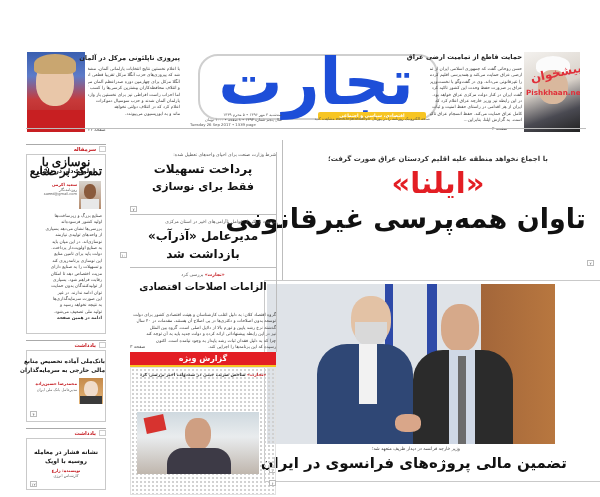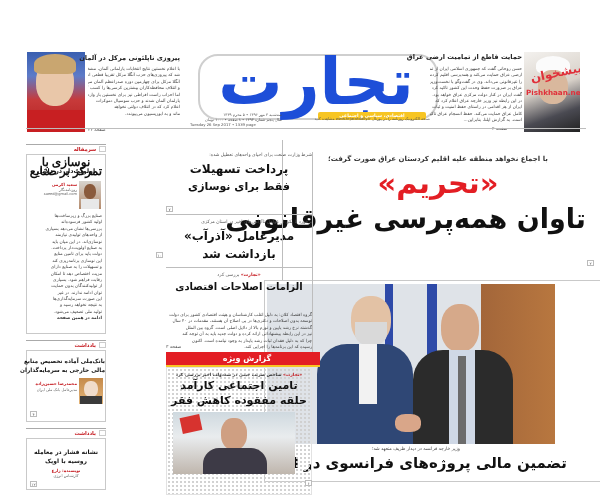--- a/index.html
+++ b/index.html
@@ -68,21 +68,21 @@
     <div class="abs" style="left:12px;top:4px;width:34px;height:18px;border-radius:50% 50% 30% 30%;background:#fbfbfb;"></div>
     <div class="abs" style="left:14px;top:18px;width:30px;height:34px;border-radius:45%;background:#d9b89d;"></div>
     <div class="abs" style="left:6px;top:14px;font-size:12px;font-weight:bold;color:#e0303a;direction:rtl;transform:rotate(-12deg);">پیشخوان</div>
     <div class="abs" style="left:2px;top:36px;font-size:7.2px;font-weight:bold;color:#e0303a;">Pishkhaan.net</div>
   </div>
 
   <div class="abs hair" style="left:26px;top:128px;width:560px;height:1px;"></div>
 </div>
 
 <div class="abs ctr" style="left:292px;top:155px;width:292px;font-size:7px;font-weight:bold;color:#333;direction:rtl;">با اجماع نخواهد منطقه علیه اقلیم کردستان عراق صورت گرفت؛</div>
-<div class="abs ctr" style="left:292px;top:166px;width:292px;font-size:29px;line-height:34px;font-weight:bold;color:#e31e24;direction:rtl;">«تحریم»</div>
+<div class="abs ctr" style="left:292px;top:166px;width:292px;font-size:29px;line-height:34px;font-weight:bold;color:#e31e24;direction:rtl;">«ایلنا»</div>
 <div class="abs ctr" style="left:286px;top:200px;width:300px;font-size:27px;line-height:38px;font-weight:bold;color:#111;direction:rtl;white-space:nowrap;">تاوان همه‌پرسی غیرقانونی</div>
 <div class="abs pgnum" style="left:587px;top:260px;">۲</div>
 
 <div class="abs box" style="left:264px;top:280px;width:340px;height:202px;">
   <div class="abs" style="left:2px;top:3px;width:288px;height:160px;background:#dfe3e8;overflow:hidden;">
     <div class="abs" style="left:118px;top:0;width:8px;height:80px;background:#2e4aa8;"></div>
     <div class="abs" style="left:160px;top:0;width:10px;height:95px;background:#2e4aa8;"></div>
     <div class="abs" style="left:214px;top:0;width:74px;height:160px;background:linear-gradient(90deg,#a3663a,#b8773f);"></div>
 
     <div class="abs" style="left:84px;top:12px;width:40px;height:48px;border-radius:45%;background:#e3c2a5;"></div>
@@ -94,21 +94,21 @@
     <div class="abs" style="left:146px;top:66px;width:100px;height:94px;border-radius:30px 30px 0 0;background:#2b2b2b;"></div>
     <div class="abs" style="left:182px;top:66px;width:26px;height:94px;background:#cfd8e6;"></div>
     <div class="abs" style="left:191px;top:72px;width:8px;height:88px;background:#6b6b6b;"></div>
     <div class="abs" style="left:128px;top:130px;width:26px;height:18px;border-radius:40%;background:#d9a689;"></div>
   </div>
   <div class="abs ctr" style="left:0;top:165px;width:302px;font-size:4.6px;color:#444;direction:rtl;">وزیر خارجه فرانسه در دیدار ظریف متعهد شد؛</div>
   <div class="abs ctr" style="left:0;top:171px;width:302px;font-size:15px;line-height:22px;font-weight:bold;color:#111;direction:rtl;white-space:nowrap;">تضمین مالی پروژه‌های فرانسوی در ایران</div>
   <div class="abs pgnum" style="left:4px;top:186px;">۲</div>
 </div>
 
-<div class="abs" style="left:130px;top:130px;width:146px;height:367px;margin-left:36px;">
+<div class="abs" style="left:130px;top:130px;width:146px;height:367px;">
 
   <div class="abs rtl" style="left:0;top:22px;width:146px;font-size:4.6px;color:#555;white-space:nowrap;overflow:hidden;">شرط وزارت صنعت برای احیای واحدهای تعطیل شده:</div>
   <div class="abs ctr" style="left:0;top:30px;width:146px;font-size:12px;line-height:18px;font-weight:bold;direction:rtl;">پرداخت تسهیلات</div>
   <div class="abs ctr" style="left:0;top:48px;width:146px;font-size:11px;line-height:18px;font-weight:bold;direction:rtl;">فقط برای نوسازی</div>
   <div class="abs pgnum" style="left:0;top:76px;">۷</div>
   <div class="abs hair" style="left:0;top:84px;width:146px;height:1px;"></div>
   <div class="abs hair" style="left:146px;top:22px;width:1px;height:200px;"></div>
 
   <div class="abs rtl" style="left:0;top:89px;width:146px;font-size:4.6px;color:#555;white-space:nowrap;overflow:hidden;">برخورد با یکی از عوامل ناآرامی‌های اخیر در استان مرکزی</div>
   <div class="abs ctr" style="left:0;top:97px;width:146px;font-size:12px;line-height:18px;font-weight:bold;direction:rtl;">مدیرعامل «آذرآب»</div>
@@ -124,28 +124,26 @@
   <div class="abs bodytext" style="left:0;top:182px;width:146px;">
     <span class="line">گروه اقتصاد کلان: به دلیل اغلب کارشناسان و هیئت اقتصادی کشور برای دولت</span>
     <span class="line">توسعه بدون اصلاحات و دکتری‌ها در پی اصلاح آن هستند، مقدمات در ۴۰ سال</span>
     <span class="line">گذشته نرخ رشد پایین و تورم بالا از دلایل اصلی است. گروه بین الملل</span>
     <span class="line">نیز در این رابطه پیشنهاداتی ارائه کرده و دولت جدید باید به آن توجه کند</span>
     <span class="line">چرا که به دلیل فقدان ثبات رشد پایدار به وجود نیامده است. اکنون</span>
     <span class="line">رسیده که این برنامه‌ها را اجرایی کند.</span>
   </div>
   <div class="abs" style="left:0;top:214px;font-size:4.5px;color:#555;direction:rtl;">صفحه ۳</div>
 
-  <div class="abs ctr" style="left:0;top:222px;width:146px;height:13px;line-height:13px;background:#e31e24;color:#fff;font-size:8px;font-weight:bold;direction:rtl;border-bottom:2px solid #f7c523;padding-left:8px;">گزارش ویژه</div>
+  <div class="abs ctr" style="left:0;top:222px;width:146px;height:13px;line-height:13px;background:#e31e24;color:#fff;font-size:8px;font-weight:bold;direction:rtl;border-bottom:2px solid #f7c523;">گزارش ویژه</div>
   <div class="abs dotted" style="left:0;top:237px;width:146px;height:128px;border:1px solid #e2e2e2;box-sizing:border-box;">
     <div class="abs ctr" style="left:0;top:4px;width:144px;font-size:4.4px;color:#333;direction:rtl;font-weight:bold;">
       <span style="color:#c4161c;">«تجارت»</span>
       <span>شاخص ضریب جینی در سه‌دولت اخیر بررسی کرد</span>
     </div>
-    <div class="abs ctr" style="left:0;top:10px;width:144px;font-size:11px;line-height:15px;font-weight:bold;direction:rtl;">تامین اجتماعی کارآمد</div>
-    <div class="abs ctr" style="left:0;top:25px;width:144px;font-size:11px;line-height:15px;font-weight:bold;direction:rtl;">حلقه مفقوده کاهش فقر</div>
     <div class="abs" style="left:6px;top:44px;width:122px;height:62px;background:linear-gradient(180deg,#cfd9df 0%,#e9ecee 40%,#bfb6ad 100%);overflow:hidden;">
       <div class="abs" style="left:8px;top:4px;width:20px;height:16px;background:#d7332f;transform:rotate(-12deg);"></div>
       <div class="abs" style="left:48px;top:6px;width:26px;height:32px;border-radius:45%;background:#cf9f82;"></div>
       <div class="abs" style="left:30px;top:36px;width:64px;height:30px;border-radius:16px 16px 0 0;background:#3d3a46;"></div>
     </div>
     <div class="abs pgnum" style="left:138px;top:112px;">۶</div>
   </div>
 </div>
 
 <div class="abs" style="left:26px;top:130px;width:80px;height:367px;">

